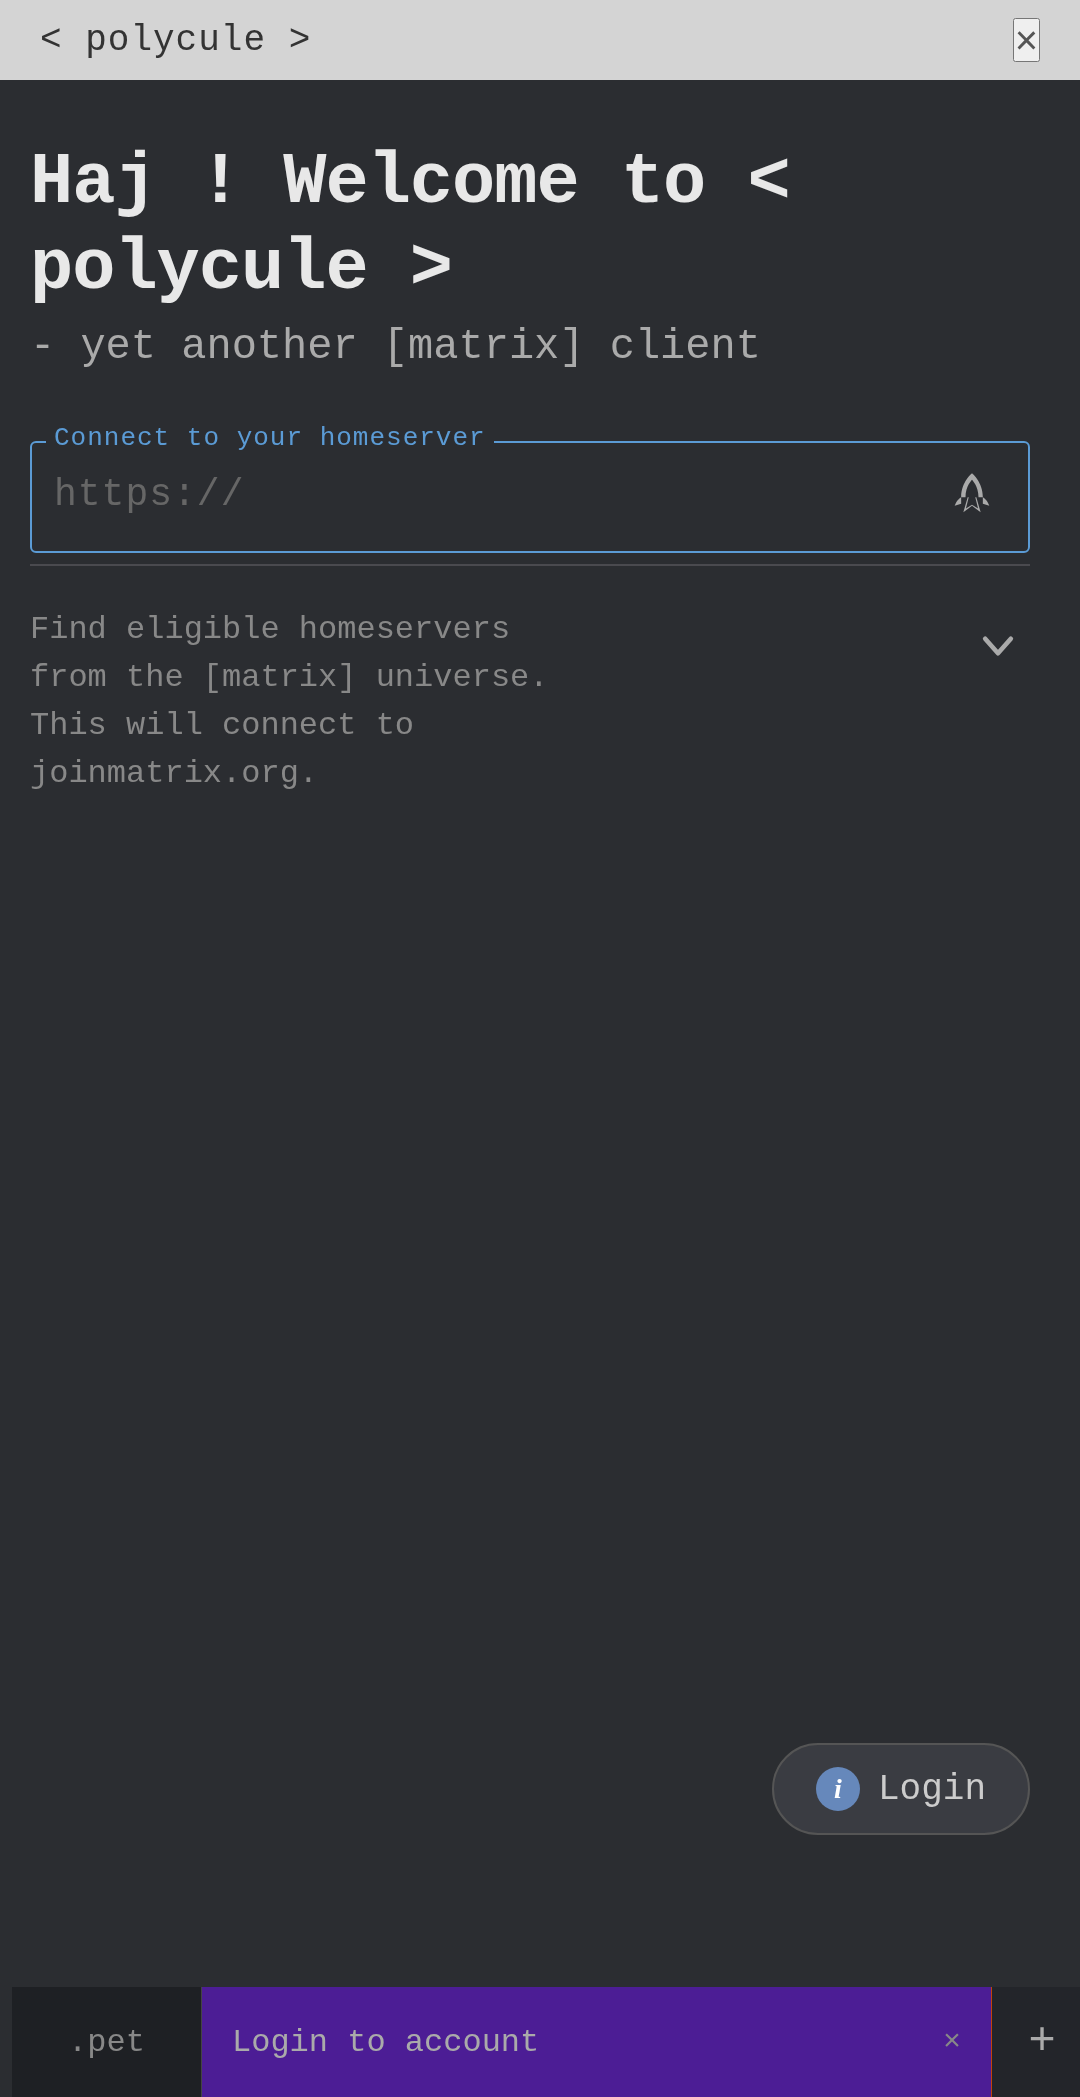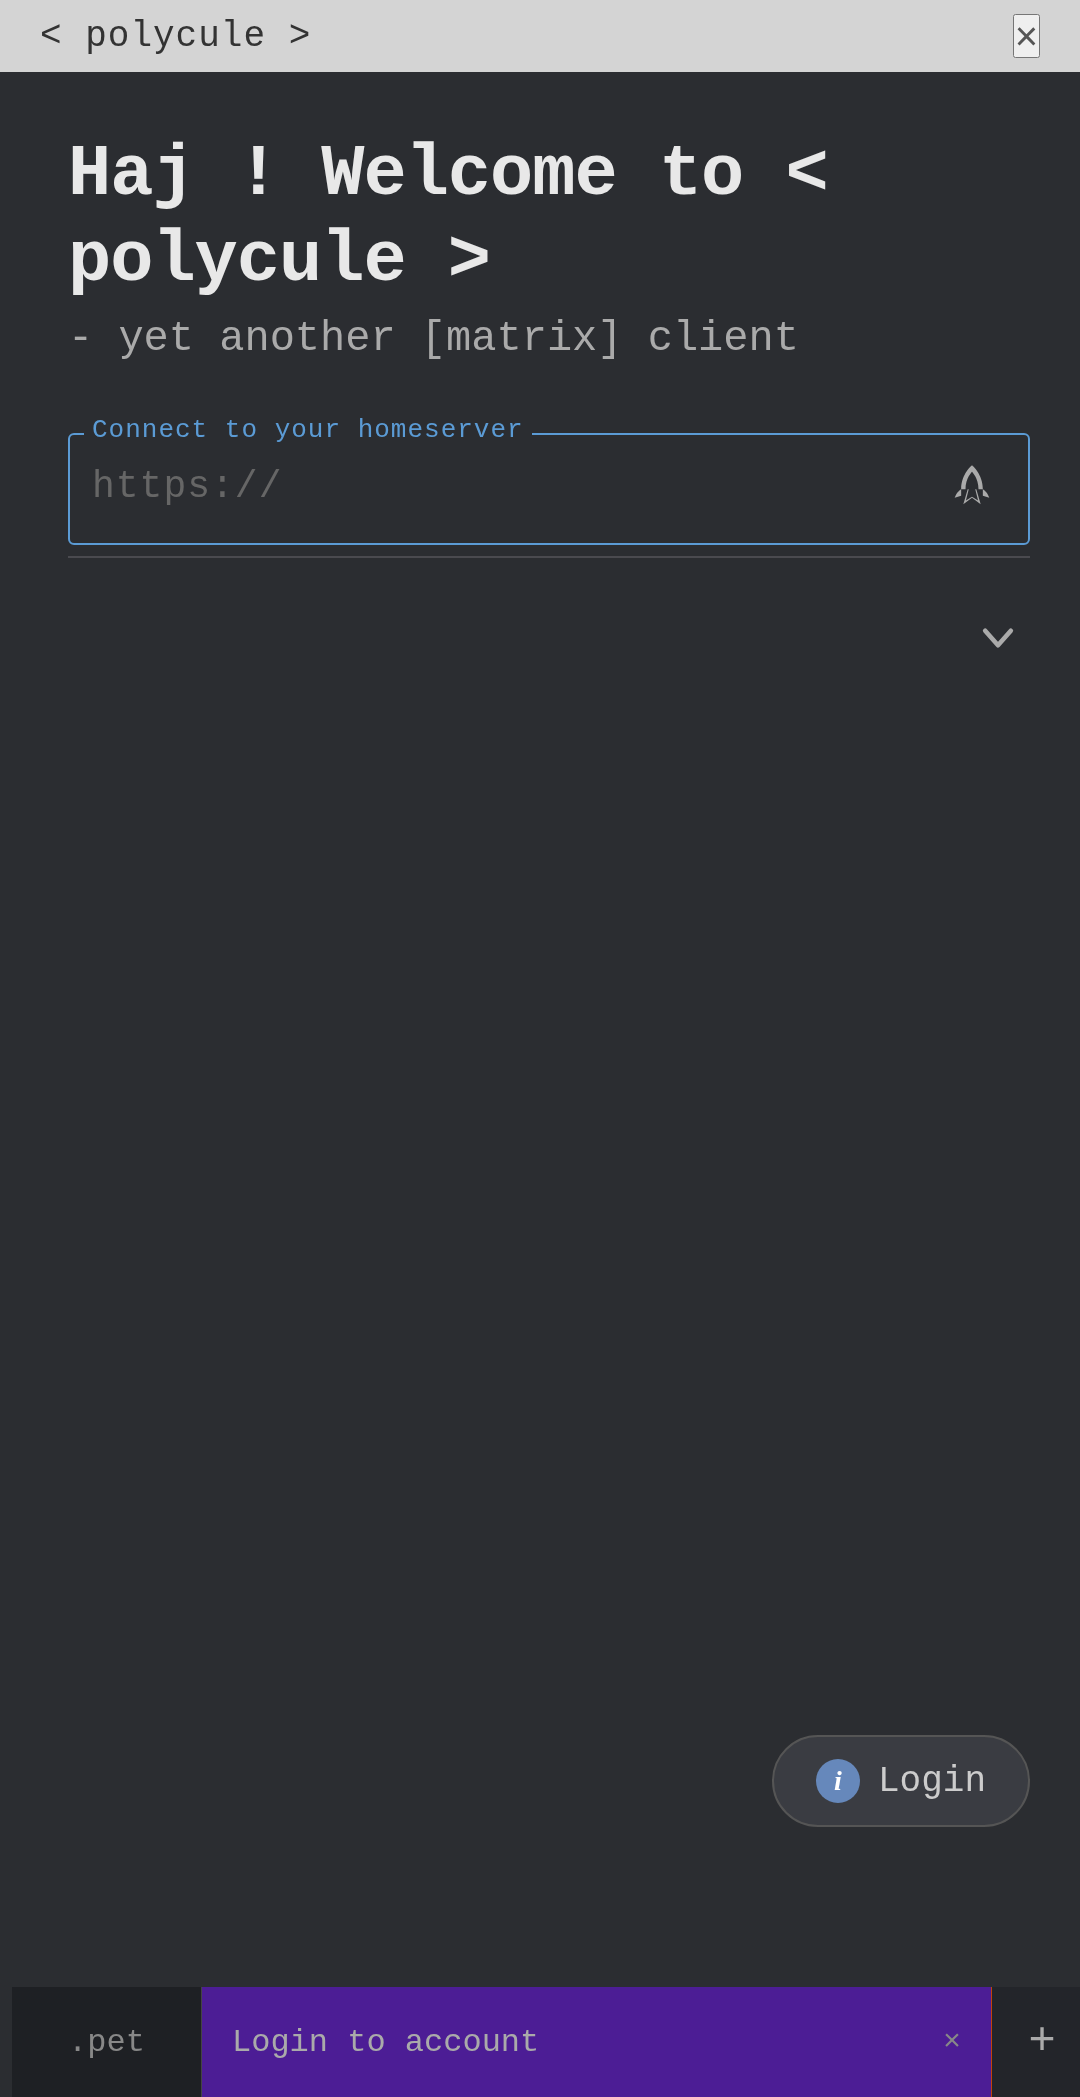--- a/index.html
+++ b/index.html
@@ -13,21 +13,21 @@
       height: 2097px;
       background: #2b2d31;
       font-family: 'Courier New', Courier, monospace;
       overflow: hidden;
       position: relative;
     }
 
     
     .title-bar {
       width: 100%;
-      height: 72px;
+      height: 80px;
       background: #d4d4d4;
       display: flex;
       align-items: center;
       justify-content: space-between;
       padding: 0 40px;
     }
 
     .title-bar-title {
       font-size: 36px;
       color: #333;
@@ -40,21 +40,21 @@
       color: #555;
       cursor: pointer;
       line-height: 1;
     }
 
     
     .main-content {
       width: 100%;
       height: calc(2097px - 72px - 110px);
       background: #2b2d31;
-      padding: 60px 50px 40px 68px;
+      padding: 60px 50px 40px 30px;
       display: flex;
       flex-direction: column;
       position: relative;
     }
 
     
     .welcome-heading {
       font-size: 72px;
       color: #e8e8e8;
       font-family: 'Courier New', Courier, monospace;
@@ -286,20 +286,21 @@
           <path d="M12 2C12 2 7 6 7 13H10L8 20L12 17L16 20L14 13H17C17 6 12 2 12 2ZM12 5C12 5 15 8 15 13H13.5L14.8 18.2L12 16.5L9.2 18.2L10.5 13H9C9 8 12 5 12 5ZM7 13C7 13 5 14 4 17L7 16L7 13ZM17 13L17 16L20 17C19 14 17 13 17 13Z" fill="#aaaaaa"></path>
         </svg>
       </button>
     </div>
   </div>
 
   <div class="divider-line"></div>
 
   <div class="discover-section">
     <div class="discover-text">
+      <div class="discover-body">Find eligible homeservers<br>from the [matrix] universe.<br>This will connect to<br>joinmatrix.org.</div>
     </div>
     <button class="chevron-btn">
       <svg class="chevron-icon" viewBox="0 0 24 24" xmlns="http://www.w3.org/2000/svg">
         <path d="M5 8L12 16L19 8" stroke="#aaaaaa" stroke-width="2.5" fill="none" stroke-linecap="round" stroke-linejoin="round"></path>
       </svg>
     </button>
   </div>
 
   <button class="about-btn">
     <span class="info-icon-circle">i</span>

